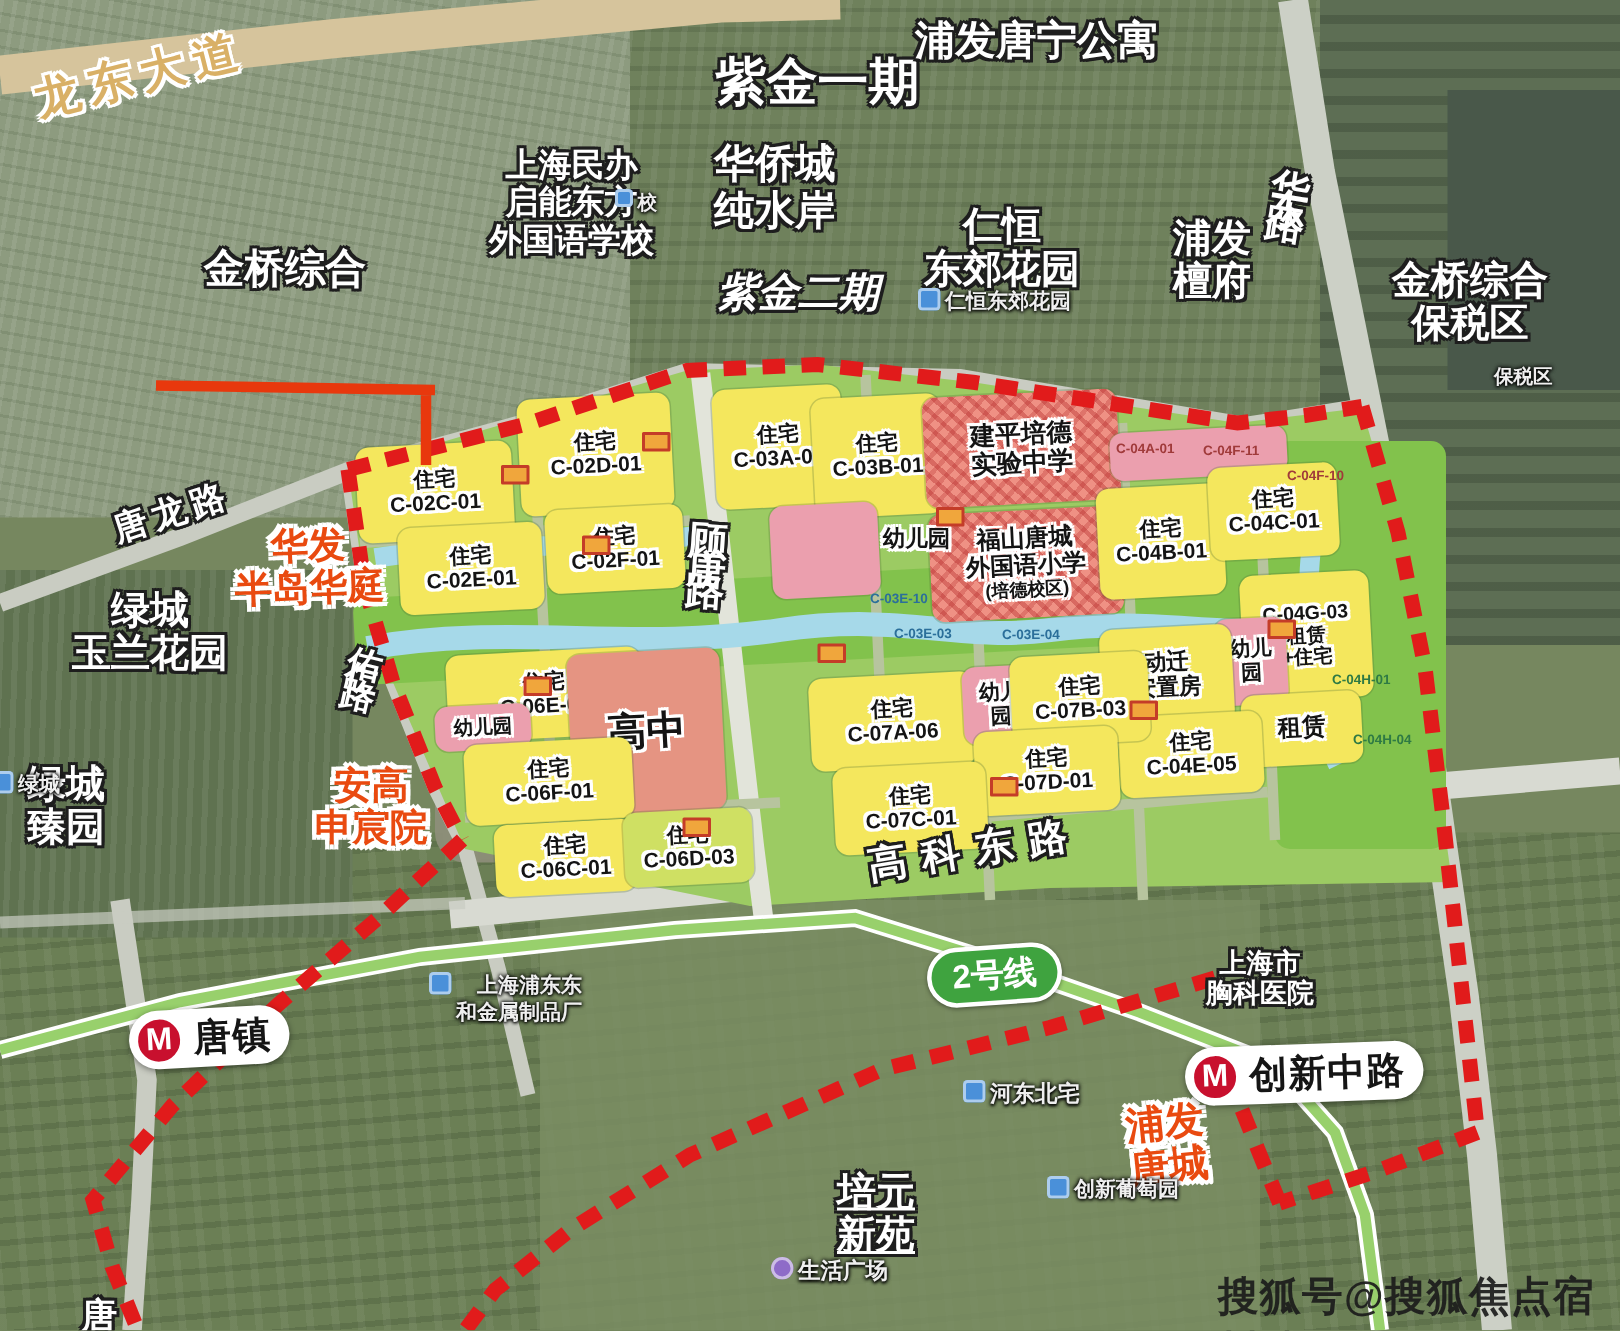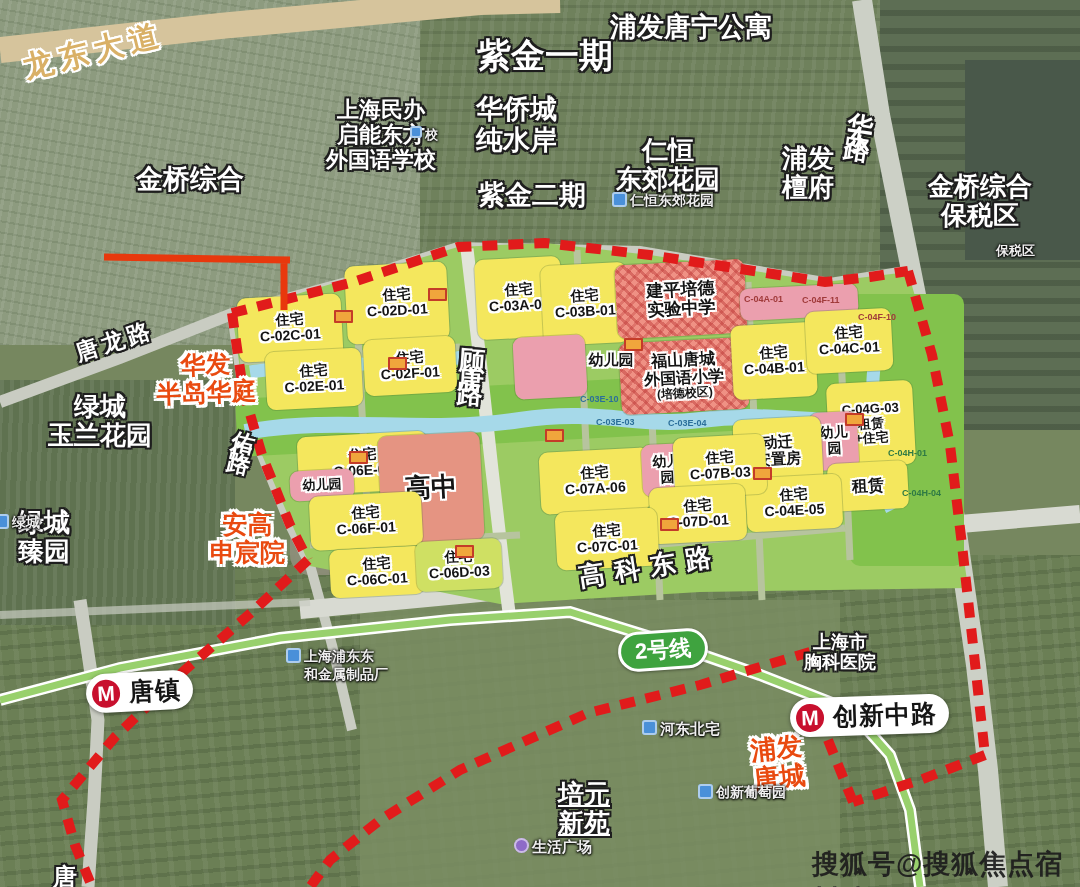--- a/index.html
+++ b/index.html
@@ -193,21 +193,21 @@
 
 
   <div class="lb ow" style="left:136px;top:164px;font-size:27px;">金桥综合</div>
   <div class="lb ow" style="left:326px;top:98px;font-size:22px;">上海民办
 启能东方
 外国语学校</div>
   <div class="lb ow" style="left:440px;top:36px;font-size:34px;margin-left:37px;">紫金一期</div>
   <div class="lb ow" style="left:610px;top:12px;font-size:27px;">浦发唐宁公寓</div>
   <div class="lb ow" style="left:476px;top:94px;font-size:27px;">华侨城
 纯水岸</div>
-  <div class="lb ow" style="left:478px;top:180px;font-size:27px;">紫金二期</div>
+  <div class="lb ow" style="left:478px;top:180px;font-size:27px;font-style:italic;">紫金二期</div>
   <div class="lb ow" style="left:616px;top:136px;font-size:26px;">仁恒
 东郊花园</div>
   <div class="lb ow" style="left:782px;top:144px;font-size:26px;">浦发
 檀府</div>
   <div class="lb ow" style="left:928px;top:172px;font-size:26px;">金桥综合
 保税区</div>
   <div class="lb orx" style="left:156px;top:350px;font-size:25px;transform:rotate(-2deg);">华发
 半岛华庭</div>
   <div class="lb ow" style="left:48px;top:392px;font-size:26px;">绿城
 玉兰花园</div>
@@ -234,21 +234,21 @@
     <span class="mlogo">M</span>
     <span class="txt">唐镇</span>
   </div>
   <div class="pill" style="left:790px;top:696px;transform:rotate(-2deg);">
     <span class="mlogo">M</span>
     <span class="txt">创新中路</span>
   </div>
   <div class="badge" style="left:618px;top:630px;transform:rotate(-4deg);">2号线</div>
 
   <div class="poi" style="left:612px;top:192px;"><span class="poi-ic"></span><span>仁恒东郊花园</span></div>
-  <div class="poi" style="left:286px;top:648px;text-align:left;"><span class="poi-ic"></span><span>上海浦东东
+  <div class="poi" style="left:286px;top:648px;text-align:right;"><span class="poi-ic"></span><span>上海浦东东
 和金属制品厂</span></div>
   <div class="poi" style="left:642px;top:720px;font-size:15px;"><span class="poi-ic"></span><span>河东北宅</span></div>
   <div class="poi" style="left:698px;top:784px;"><span class="poi-ic"></span><span>创新葡萄园</span></div>
   <div class="poi" style="left:514px;top:838px;font-size:15px;"><span class="poi-ic purple"></span><span>生活广场</span></div>
   <div class="poi" style="left:-6px;top:514px;"><span class="poi-ic"></span><span>绿城</span></div>
   <div class="poi" style="left:410px;top:126px;font-size:13px;"><span class="poi-ic" style="width:12px;height:12px;"></span><span>校</span></div>
   <div class="poi" style="left:996px;top:242px;font-size:13px;"><span>保税区</span></div>
 
   <div class="tiny" style="left:744px;top:294px;color:#a03a3a;">C-04A-01</div>
   <div class="tiny" style="left:802px;top:295px;color:#a03a3a;">C-04F-11</div>

